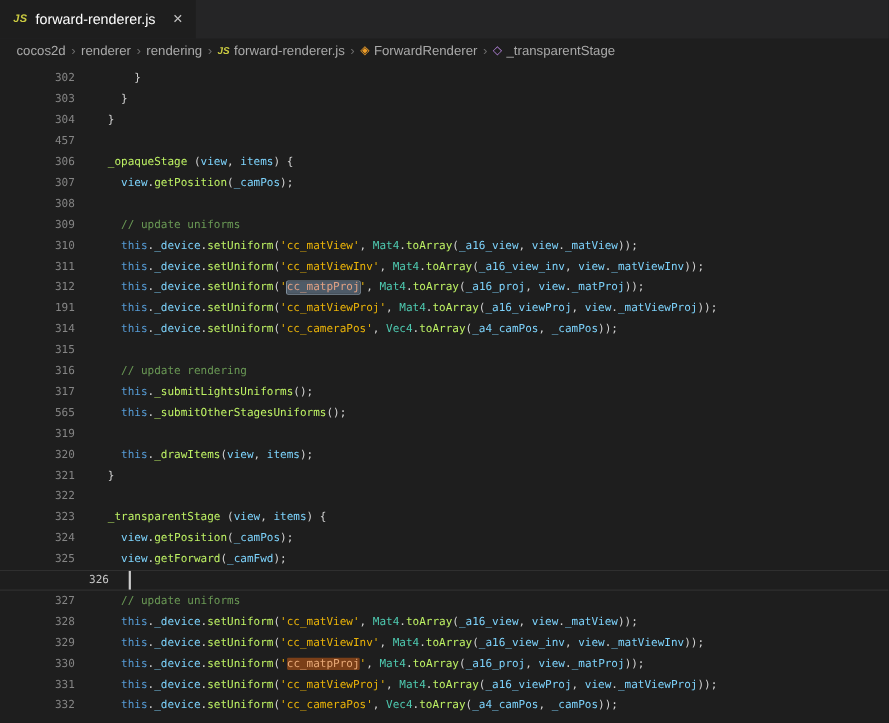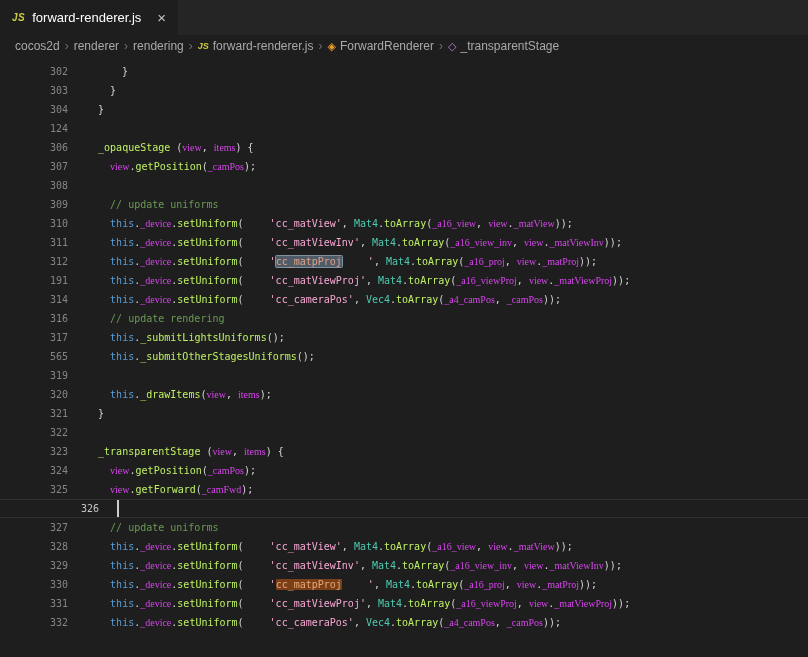--- a/index.html
+++ b/index.html
@@ -30,24 +30,24 @@
             overflow:hidden; }
   .row { display:flex; height:19px; line-height:19px; }
   .row.current { box-shadow: inset 0 1px 0 #2f2f2f, inset 0 -1px 0 #2f2f2f; padding-left: 31px; }
   .ln { flex:none; width:68px; text-align:right; color:#858585; user-select:none; }
   .row.current .ln { color:#c6c6c6; }
   .code { margin-left:18px; white-space:pre; position:relative; color:#d4d4d4; }
   .cursor { position:absolute; top:1px; width:2px; height:17px; background:#cdcdcd; }
 
   .tk-pn  { color:#d4d4d4; }
   .tk-kw  { color:#569cd6; }
-  .tk-var { color:#d946ef;font-family:Liberation Serif, serif; }
+  .tk-var { color:#7dd3fc; }
   .tk-fn  { color:#bef264; }
   .tk-cls { color:#4ec9b0; }
-  .tk-str { color:#f9a8d4;margin-left:26px; }
+  .tk-str { color:#eab308; }
   .tk-com { color:#6a9955; }
   .tk-hl1 { color:#e0a183; background:#4e5b68; box-shadow:0 0 0 1px #80909e; border-radius:1px; }
   .tk-hl2 { color:#e8a876; background:rgba(226,101,18,0.48); border-radius:1px; }
 </style>
 </head>
 <body>
 
 <div class="screen">
 
   <div class="tabbar">
@@ -95,21 +95,21 @@
         </div>
         <div class="row">
           <span class="ln">303</span>
           <span class="code"><span class="tk-pn">    }</span></span>
         </div>
         <div class="row">
           <span class="ln">304</span>
           <span class="code"><span class="tk-pn">  }</span></span>
         </div>
         <div class="row">
-          <span class="ln">124</span>
+          <span class="ln">457</span>
           <span class="code"></span>
         </div>
         <div class="row">
           <span class="ln">306</span>
           <span class="code"><span class="tk-pn">  </span><span class="tk-fn">_opaqueStage</span><span class="tk-pn"> (</span><span class="tk-var">view</span><span class="tk-pn">, </span><span class="tk-var">items</span><span class="tk-pn">) {</span></span>
         </div>
         <div class="row">
           <span class="ln">307</span>
           <span class="code"><span class="tk-pn">    </span><span class="tk-var">view</span><span class="tk-pn">.</span><span class="tk-fn">getPosition</span><span class="tk-pn">(</span><span class="tk-var">_camPos</span><span class="tk-pn">);</span></span>
         </div>
@@ -133,20 +133,24 @@
           <span class="ln">312</span>
           <span class="code"><span class="tk-pn">    </span><span class="tk-kw">this</span><span class="tk-pn">.</span><span class="tk-var">_device</span><span class="tk-pn">.</span><span class="tk-fn">setUniform</span><span class="tk-pn">(</span><span class="tk-str">'</span><span class="tk-hl1">cc_matpProj</span><span class="tk-str">'</span><span class="tk-pn">, </span><span class="tk-cls">Mat4</span><span class="tk-pn">.</span><span class="tk-fn">toArray</span><span class="tk-pn">(</span><span class="tk-var">_a16_proj</span><span class="tk-pn">, </span><span class="tk-var">view</span><span class="tk-pn">.</span><span class="tk-var">_matProj</span><span class="tk-pn">));</span></span>
         </div>
         <div class="row">
           <span class="ln">191</span>
           <span class="code"><span class="tk-pn">    </span><span class="tk-kw">this</span><span class="tk-pn">.</span><span class="tk-var">_device</span><span class="tk-pn">.</span><span class="tk-fn">setUniform</span><span class="tk-pn">(</span><span class="tk-str">'cc_matViewProj'</span><span class="tk-pn">, </span><span class="tk-cls">Mat4</span><span class="tk-pn">.</span><span class="tk-fn">toArray</span><span class="tk-pn">(</span><span class="tk-var">_a16_viewProj</span><span class="tk-pn">, </span><span class="tk-var">view</span><span class="tk-pn">.</span><span class="tk-var">_matViewProj</span><span class="tk-pn">));</span></span>
         </div>
         <div class="row">
           <span class="ln">314</span>
           <span class="code"><span class="tk-pn">    </span><span class="tk-kw">this</span><span class="tk-pn">.</span><span class="tk-var">_device</span><span class="tk-pn">.</span><span class="tk-fn">setUniform</span><span class="tk-pn">(</span><span class="tk-str">'cc_cameraPos'</span><span class="tk-pn">, </span><span class="tk-cls">Vec4</span><span class="tk-pn">.</span><span class="tk-fn">toArray</span><span class="tk-pn">(</span><span class="tk-var">_a4_camPos</span><span class="tk-pn">, </span><span class="tk-var">_camPos</span><span class="tk-pn">));</span></span>
+        </div>
+        <div class="row">
+          <span class="ln">315</span>
+          <span class="code"></span>
         </div>
         <div class="row">
           <span class="ln">316</span>
           <span class="code"><span class="tk-com">    // update rendering</span></span>
         </div>
         <div class="row">
           <span class="ln">317</span>
           <span class="code"><span class="tk-pn">    </span><span class="tk-kw">this</span><span class="tk-pn">.</span><span class="tk-fn">_submitLightsUniforms</span><span class="tk-pn">();</span></span>
         </div>
         <div class="row">

